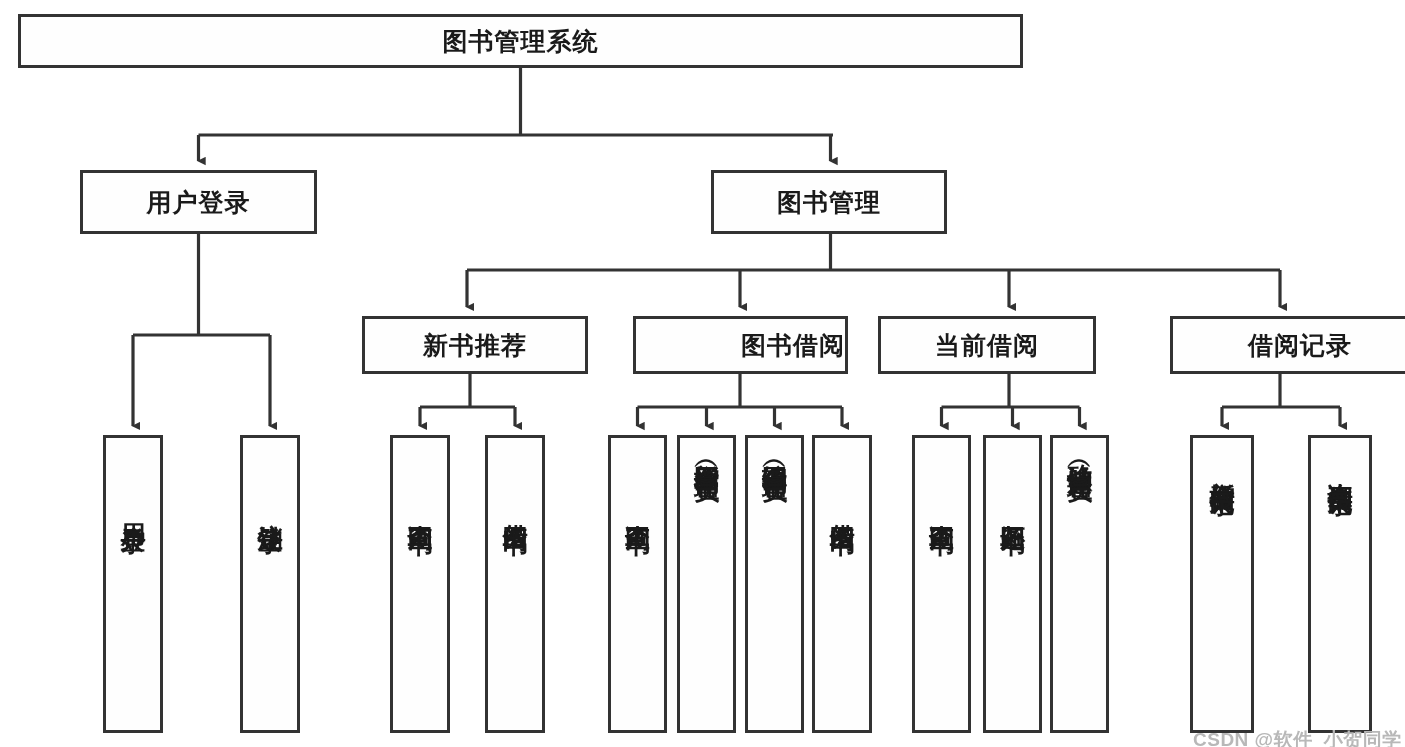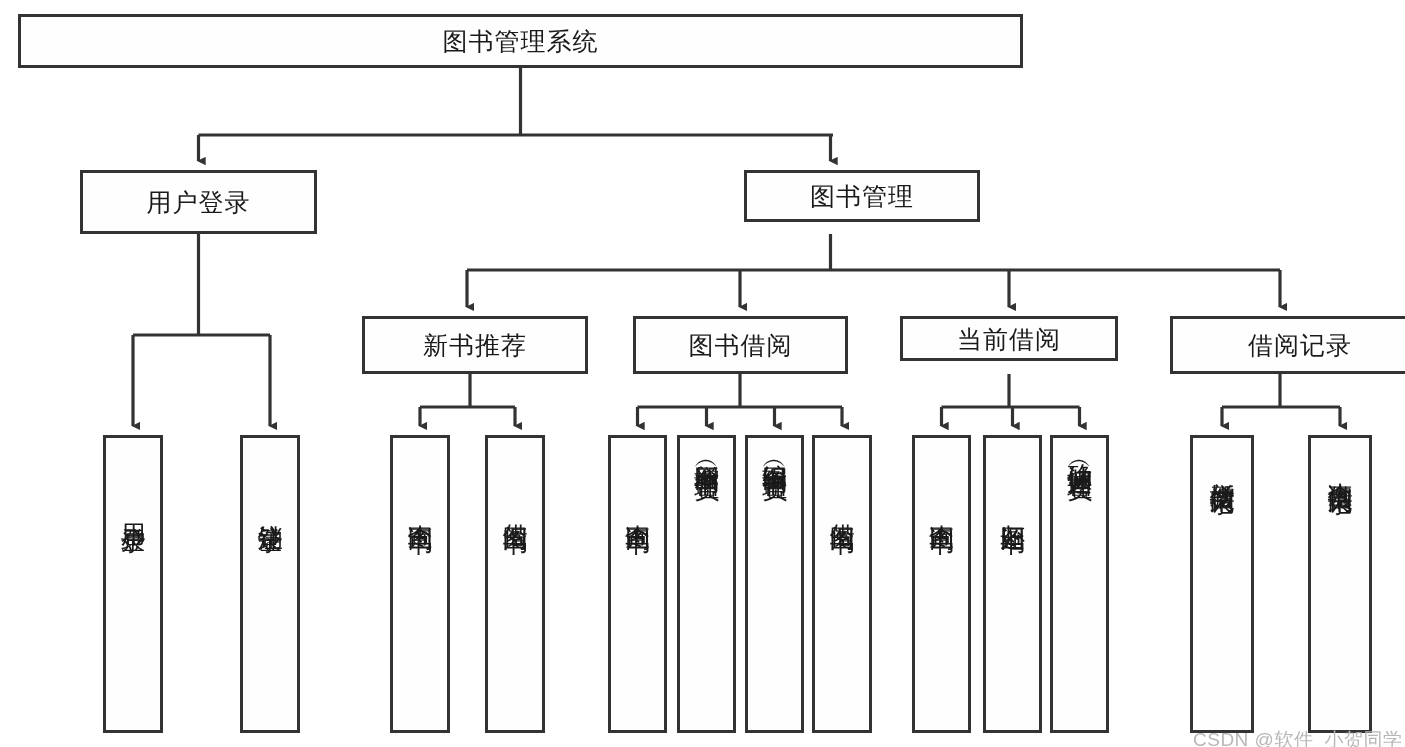--- a/index.html
+++ b/index.html
@@ -10,20 +10,21 @@
   }
   body {
     font-family: "Liberation Sans", "DejaVu Sans", sans-serif;
   }
   #diagram-root {
     position: relative;
     width: 1405px;
     height: 747px;
     background: #ffffff;
     overflow: hidden;
+    font-weight: bold;
   }
   #edge-layer {
     position: absolute;
     left: 0;
     top: 0;
     width: 1405px;
     height: 747px;
     pointer-events: none;
   }
   .node {
@@ -123,31 +124,31 @@
     </g>
   </svg>
 
   <div class="node node-root node-h" style="left:18px; top:14px; width:1005px; height:54px;">
     <span>图书管理系统</span>
   </div>
 
   <div class="node node-h" style="left:80px; top:170px; width:237px; height:64px;">
     <span>用户登录</span>
   </div>
-  <div class="node node-h" style="left:744px; top:170px; width:236px; height:52px;">
+  <div class="node node-h" style="left:711px; top:170px; width:236px; height:64px;">
     <span>图书管理</span>
   </div>
 
   <div class="node node-h" style="left:362px; top:316px; width:226px; height:58px;">
     <span>新书推荐</span>
   </div>
-  <div class="node node-h" style="left:633px; top:316px; width:215px; height:58px;">
+  <div class="node node-h" style="left:633px; top:316px; width:215px; height:58px;justify-content:flex-end;">
     <span>图书借阅</span>
   </div>
-  <div class="node node-h" style="left:900px; top:316px; width:218px; height:45px;">
+  <div class="node node-h" style="left:878px; top:316px; width:218px; height:58px;">
     <span>当前借阅</span>
   </div>
   <div class="node node-h" style="left:1170px; top:316px; width:260px; height:58px;">
     <span>借阅记录</span>
   </div>
 
   <div class="node node-v" style="left:103px; top:435px; width:60px; height:298px; padding-top:66px;">
     <span class="vtext">用户登录</span>
   </div>
   <div class="node node-v" style="left:240px; top:435px; width:60px; height:298px; padding-top:66px;">

